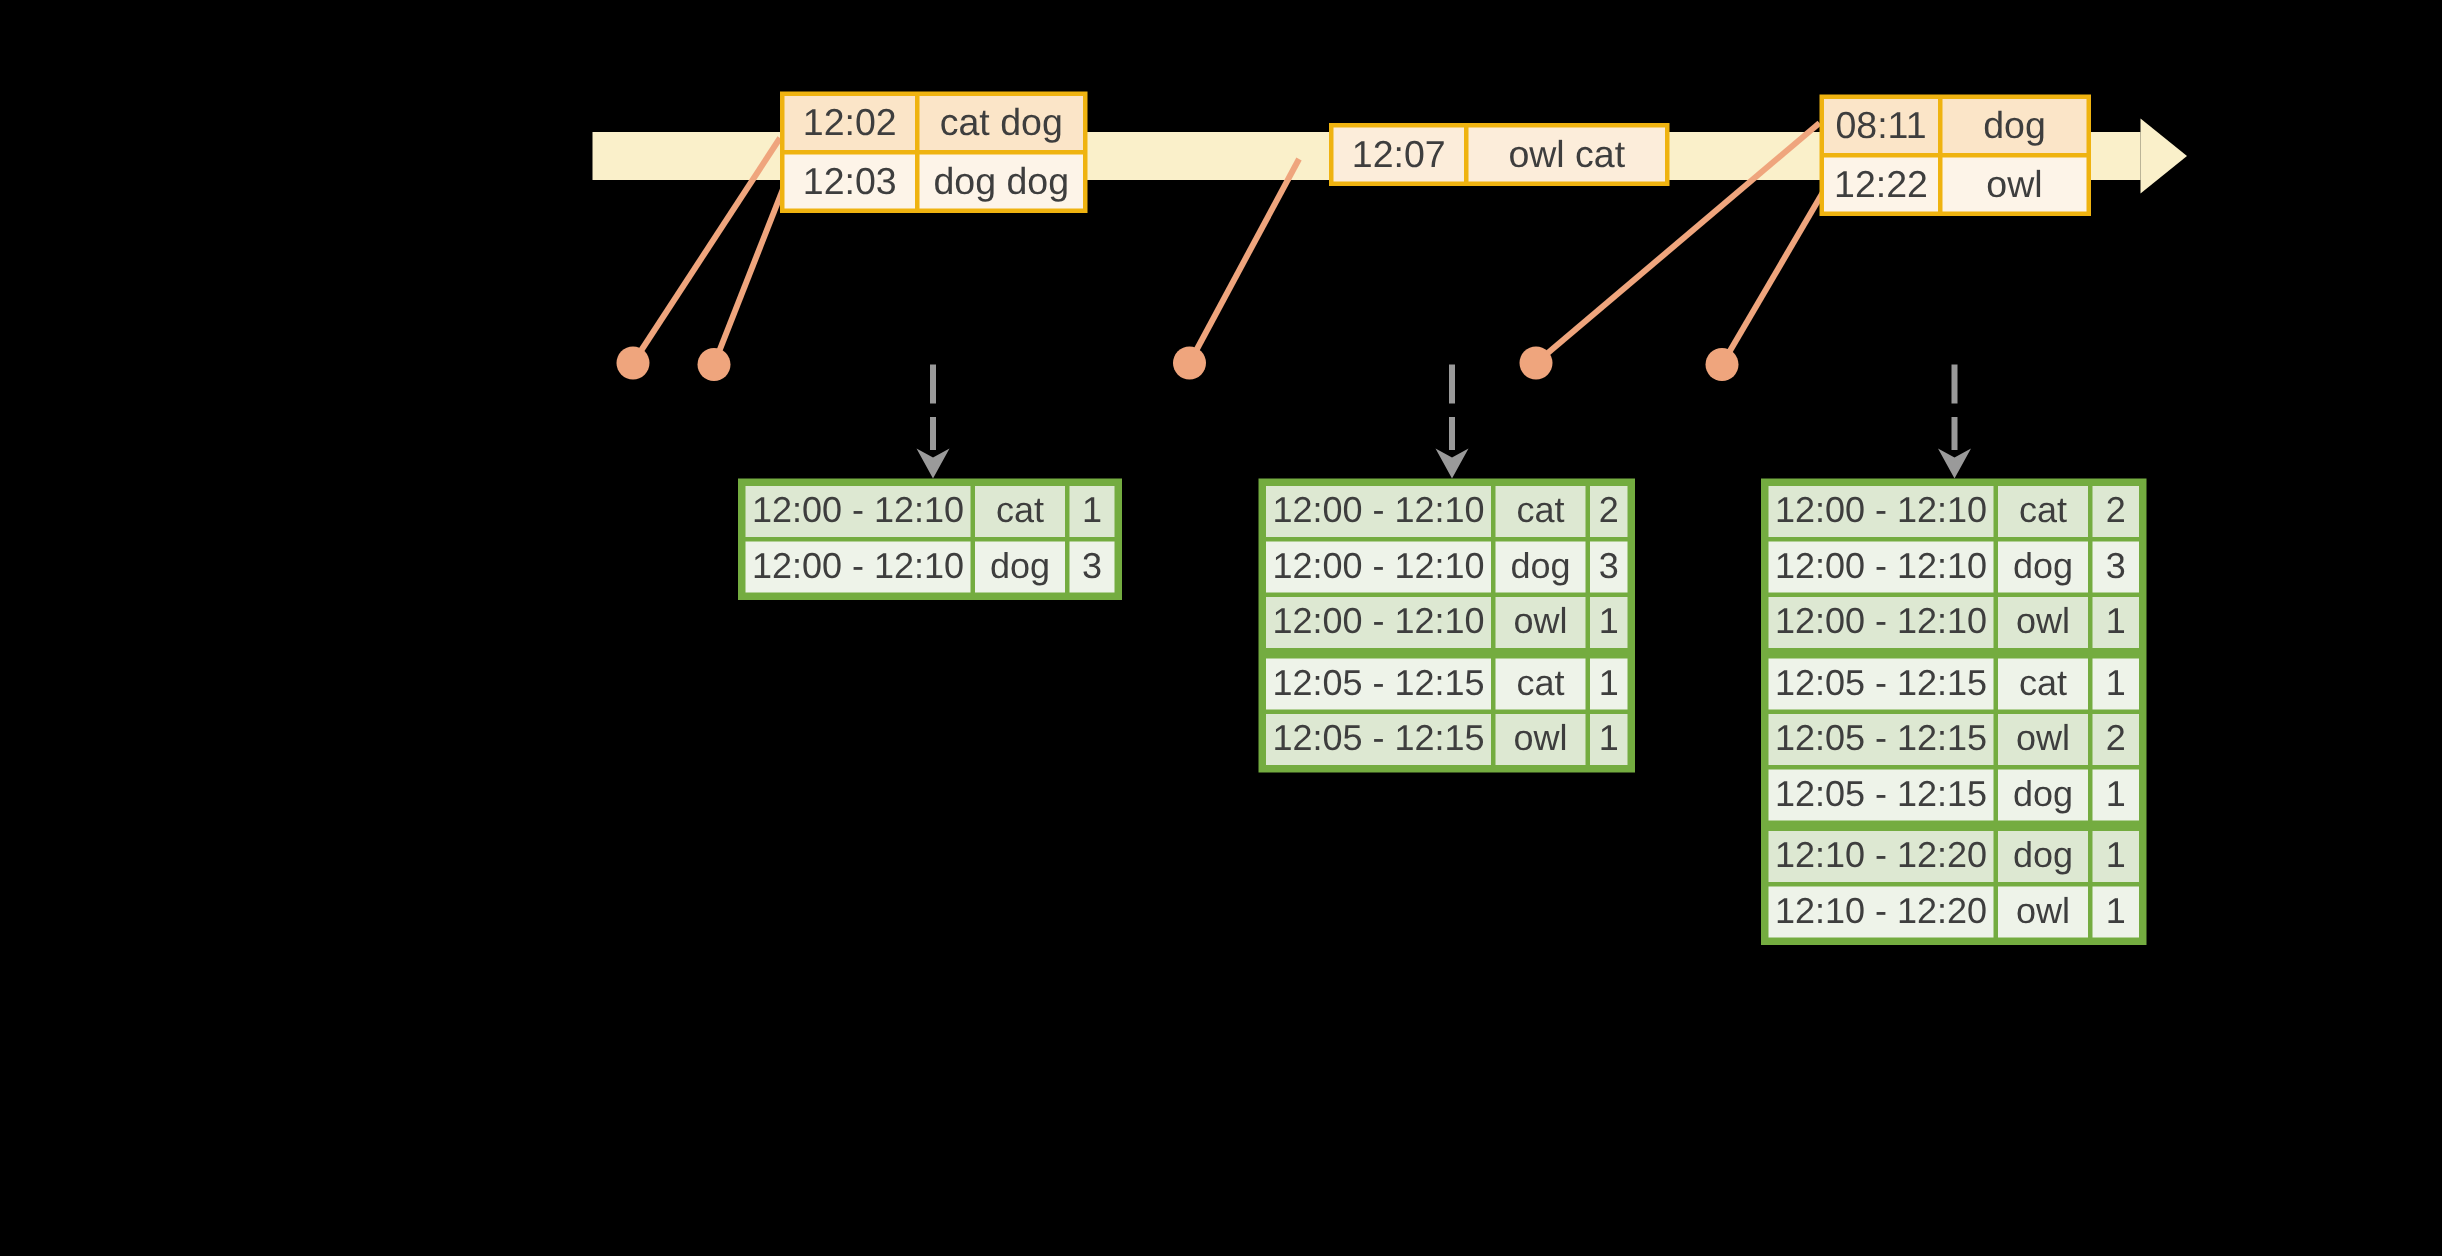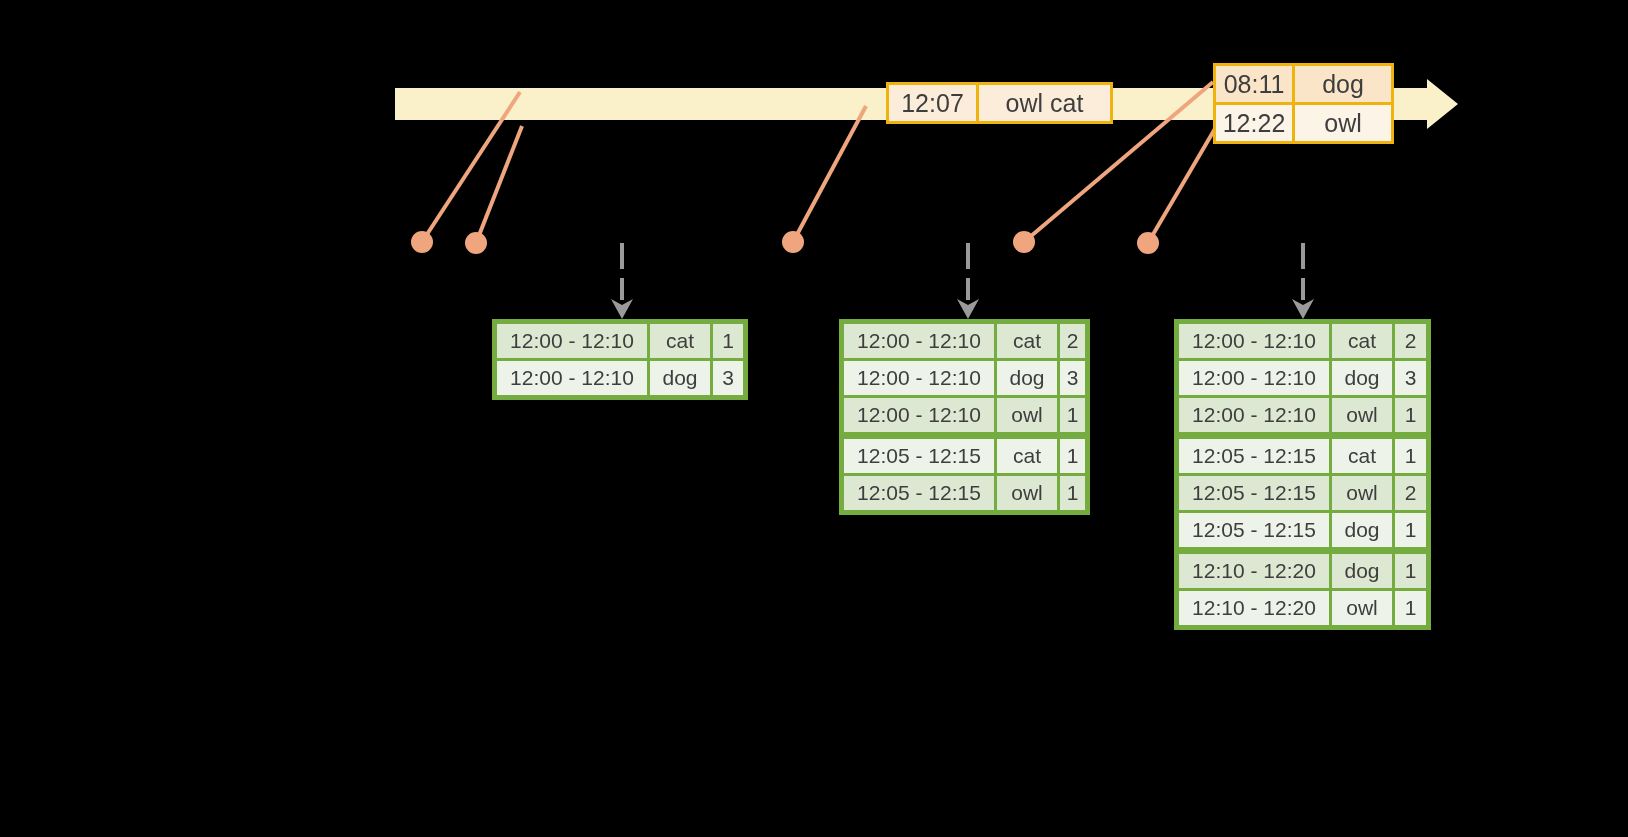--- a/index.html
+++ b/index.html
@@ -31,21 +31,21 @@
   .erow.row-med   .ecell { background:var(--event_row_medium); }
   .et3 .erow { grid-template-columns:76px 1fr; }
 
   
   .gtable { position:absolute; background:var(--result_border); padding:5px;
             display:flex; flex-direction:column; box-sizing:border-box; }
   .gtable .grow { display:grid; grid-template-columns:150px 60px 1fr; column-gap:3px; height:34px; }
   .gtable .grow + .grow { margin-top:3px; }
   .gtable .grow.group-start { margin-top:7px; }
   .gcell { display:flex; align-items:center; justify-content:center;
-           font-size:21px; color:var(--text); }
+           font-size:24px; color:var(--text); }
   .grow.row-dark  .gcell { background:var(--result_row_dark); }
   .grow.row-light .gcell { background:var(--result_row_light); }
 </style>
 </head>
 <body>
 
 <div class="stage">
 
   <div class="timeline-shaft"></div>
   <div class="timeline-arrowhead"></div>
@@ -64,20 +64,30 @@
     <circle class="dot" cx="1148" cy="243" r="11"></circle>
 
     <line class="trig" x1="622" y1="243" x2="622" y2="300"></line>
     <polygon class="tri" points="611,299 622,319 633,299 622,305"></polygon>
     <line class="trig" x1="968" y1="243" x2="968" y2="300"></line>
     <polygon class="tri" points="957,299 968,319 979,299 968,305"></polygon>
     <line class="trig" x1="1303" y1="243" x2="1303" y2="300"></line>
     <polygon class="tri" points="1292,299 1303,319 1314,299 1303,305"></polygon>
   </svg>
 
+  <div class="etable" style="left:520px; top:61px; width:205px;">
+    <div class="erow row-dark">
+      <div class="ecell">12:02</div>
+      <div class="ecell">cat dog</div>
+    </div>
+    <div class="erow row-light">
+      <div class="ecell">12:03</div>
+      <div class="ecell">dog dog</div>
+    </div>
+  </div>
 
   <div class="etable" style="left:886px; top:82px; width:227px;">
     <div class="erow row-med">
       <div class="ecell">12:07</div>
       <div class="ecell">owl cat</div>
     </div>
   </div>
 
   <div class="etable et3" style="left:1213px; top:63px; width:181px;">
     <div class="erow row-dark">

